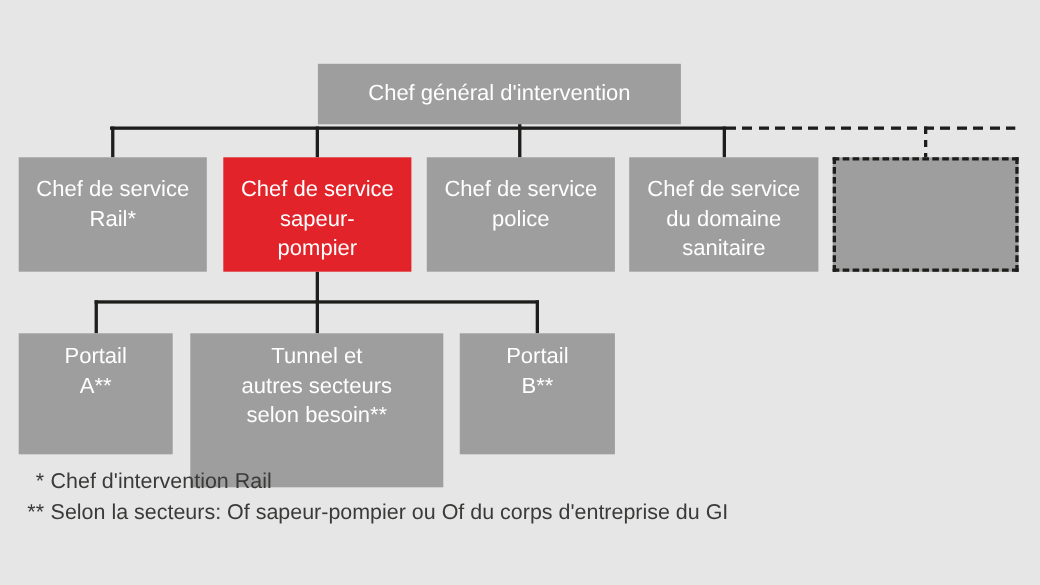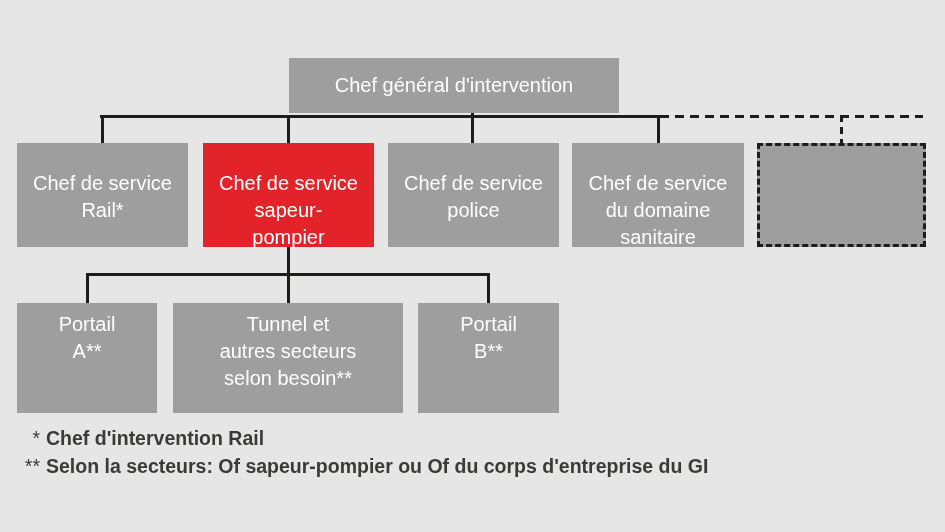--- a/index.html
+++ b/index.html
@@ -19,39 +19,39 @@
   .box.red { background: var(--box-red, #e2242a); }
   .box.dashed-box { border: 3px dashed var(--line, #1d1d1b); }
   .box-label {
     font-size: 20px; line-height: 27px;
     white-space: pre-line; display: block;
   }
   .root-box {
     display: flex; align-items: center; justify-content: center;
     font-size: 21px;
   }
-  .pt-row2 { padding-top: 27px; }
+  .pt-row2 { padding-top: 16px; }
   .pt-row3 { padding-top: 8px; }
   .line { position: absolute; background: var(--line, #1d1d1b); }
   .dash-h {
     position: absolute; height: 3px;
     background: repeating-linear-gradient(90deg, var(--line,#1d1d1b) 0 9px, transparent 9px 15px);
   }
   .dash-v {
     position: absolute; width: 3px;
     background: repeating-linear-gradient(180deg, var(--line,#1d1d1b) 0 7px, transparent 7px 12px);
   }
   .footnotes {
     position: absolute; left: 0; top: 424px;
     color: var(--text-dark, #3a3a39);
     font-size: 19.5px;
   }
   .footnote-row { display: flex; line-height: 28px; }
   .footnote-marker { width: 40px; text-align: right; flex: 0 0 40px; }
-  .footnote-text { margin-left: 6px; white-space: nowrap; font-weight: bold; }
+  .footnote-text { margin-left: 6px; white-space: nowrap; }
 </style>
 </head>
 <body>
 
 <div>
 
   <div class="line" style="left:471px; top:85px;  width:3px;  height:31px;"></div>
   <div class="line" style="left:100px; top:115px; width:560px; height:3px;"></div>
   <div class="line" style="left:101px; top:115px; width:3px;  height:28px;"></div>
   <div class="line" style="left:287px; top:115px; width:3px;  height:28px;"></div>
@@ -93,21 +93,21 @@
 
   <div class="box dashed-box" style="left:757px; top:143px; width:169px; height:104px;">
     <span class="box-label"></span>
   </div>
 
   <div class="box pt-row3" style="left:17px; top:303px; width:140px; height:110px;">
     <span class="box-label">Portail
 A**</span>
   </div>
 
-  <div class="box pt-row3" style="left:173px; top:303px; width:230px; height:110px;">
+  <div class="box pt-row3" style="left:173px; top:303px; width:230px; height:140px;">
     <span class="box-label">Tunnel et
 autres secteurs
 selon besoin**</span>
   </div>
 
   <div class="box pt-row3" style="left:418px; top:303px; width:141px; height:110px;">
     <span class="box-label">Portail
 B**</span>
   </div>
 

